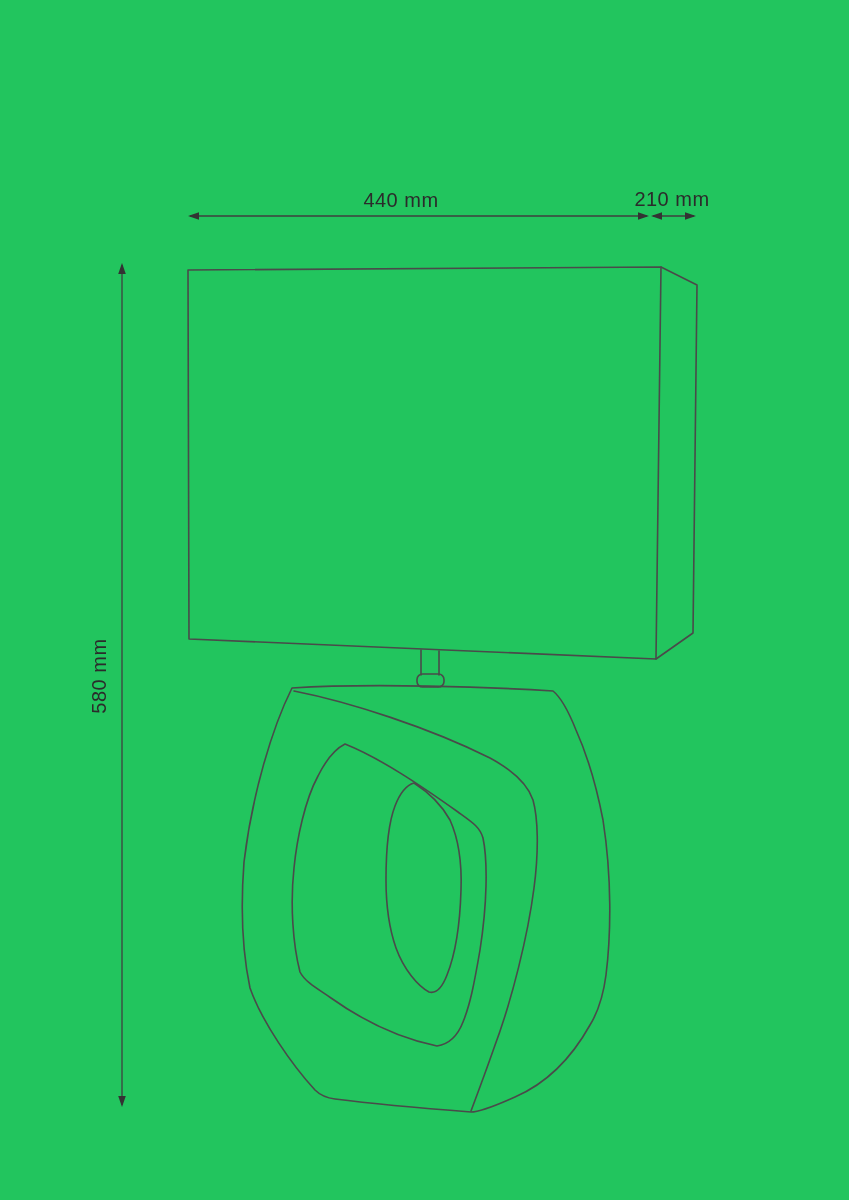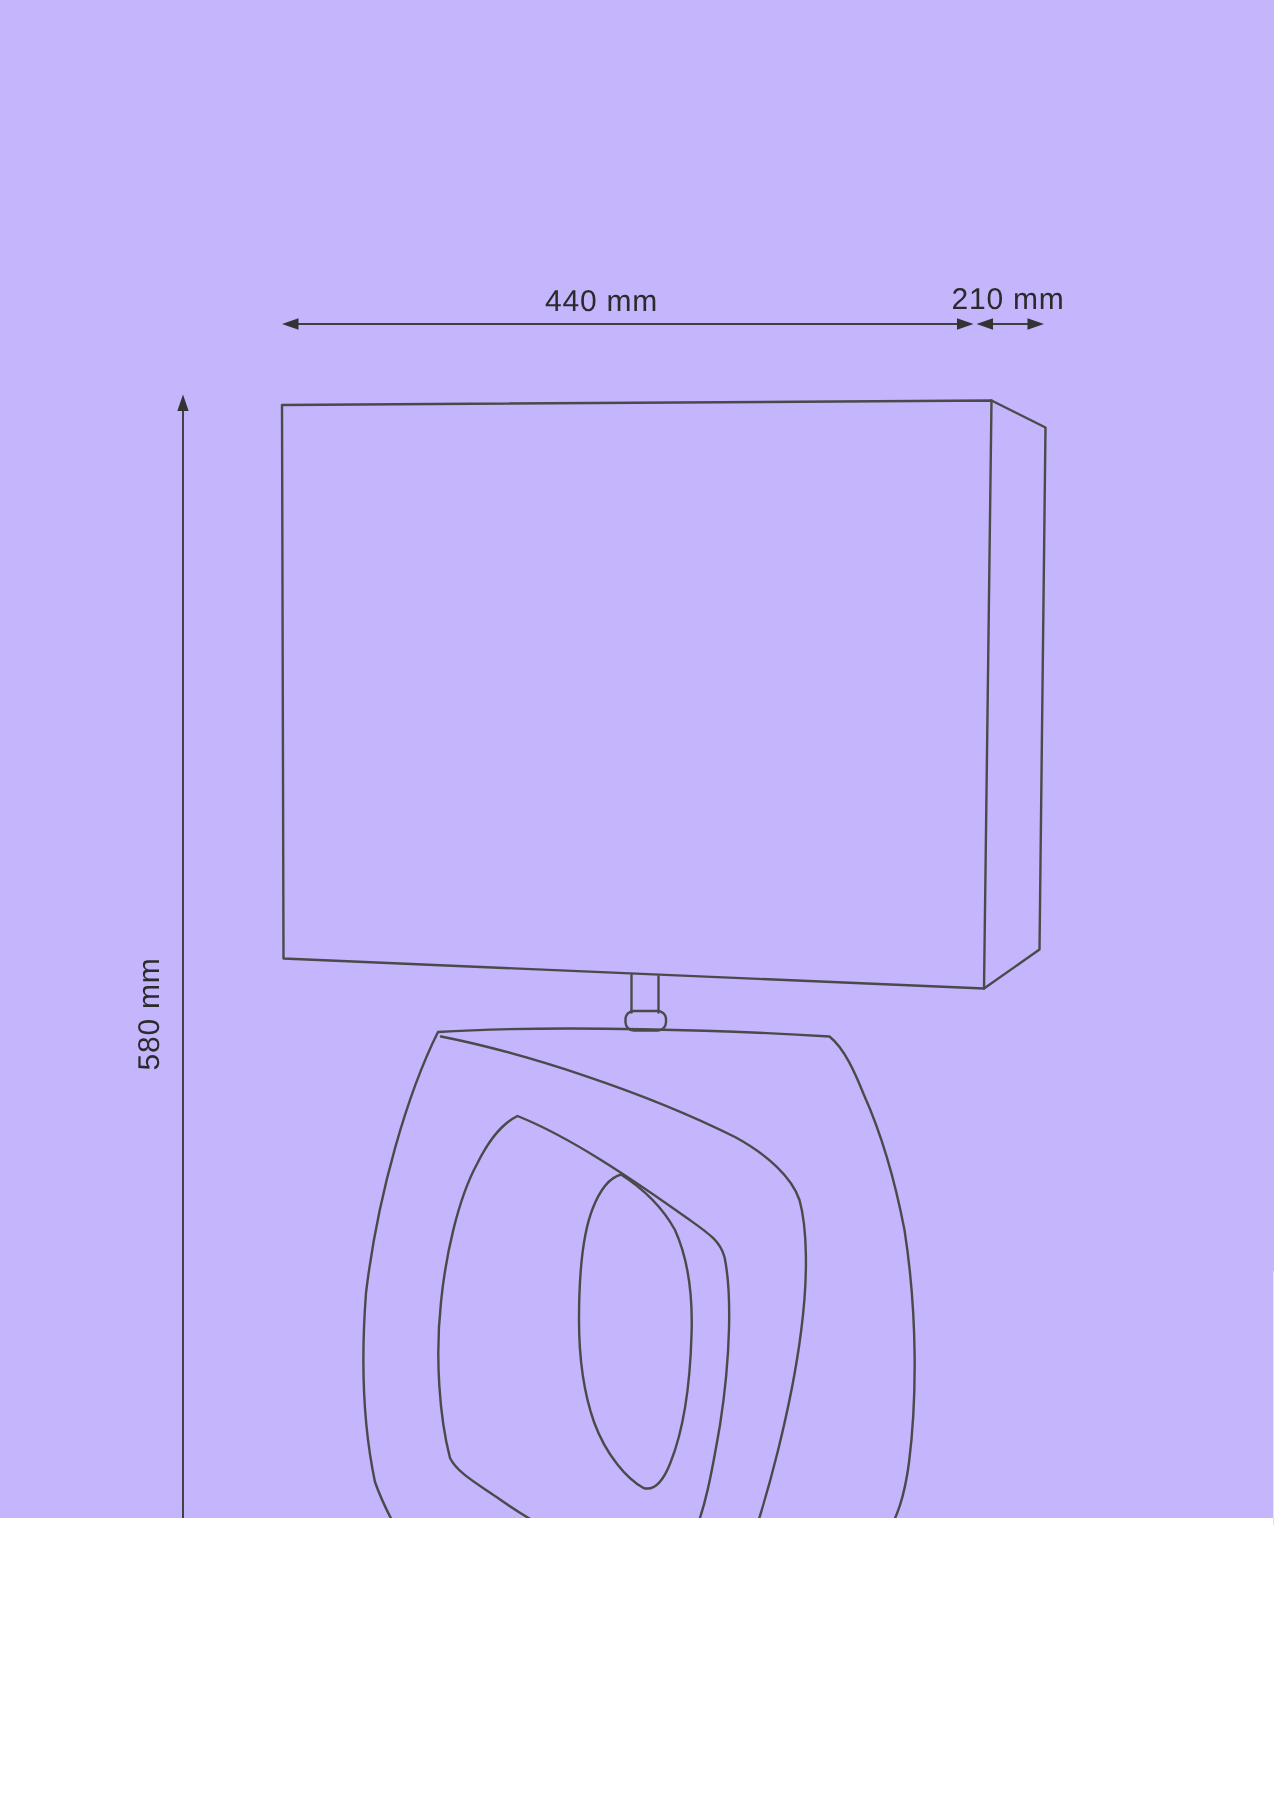--- a/index.html
+++ b/index.html
@@ -3,22 +3,22 @@
 <meta charset="utf-8">
 <style>
   html, body {
     margin: 0;
     padding: 0;
     background: #ffffff;
   }
   .canvas {
     position: relative;
     width: 849px;
-    height: 1012px;
-    background: #c4b5fd;
+    height: 1200px;
+    background: #22c55e;
     font-family: "Liberation Sans", sans-serif;
     overflow: hidden;
   }
   svg { display: block; }
   .dim-text {
     font-family: "Liberation Sans", sans-serif;
     font-size: 20px;
     fill: #2b2b2b;
     letter-spacing: 0.5px;
   }

